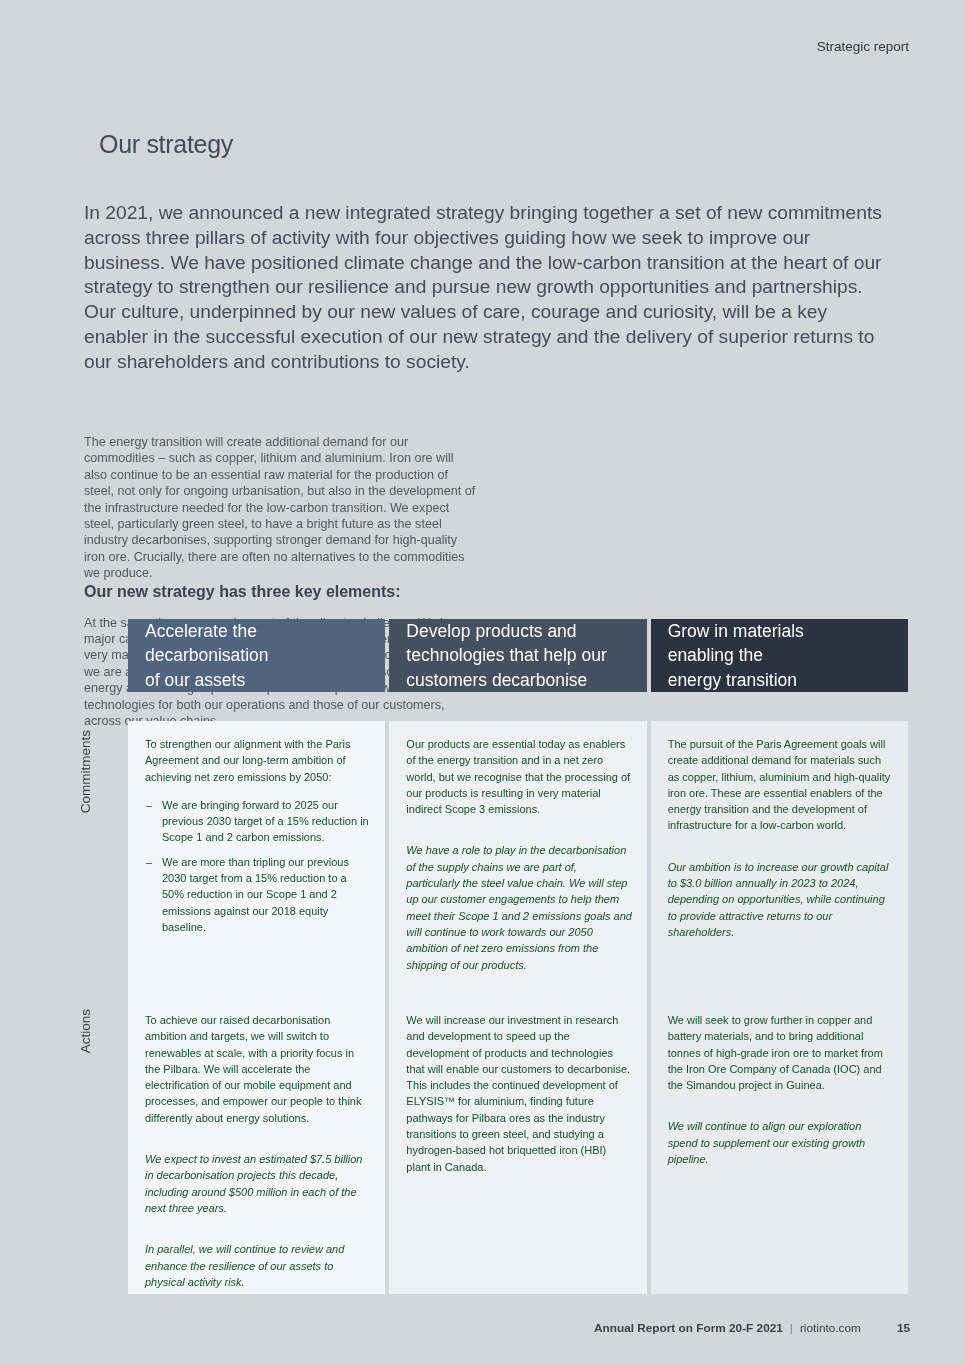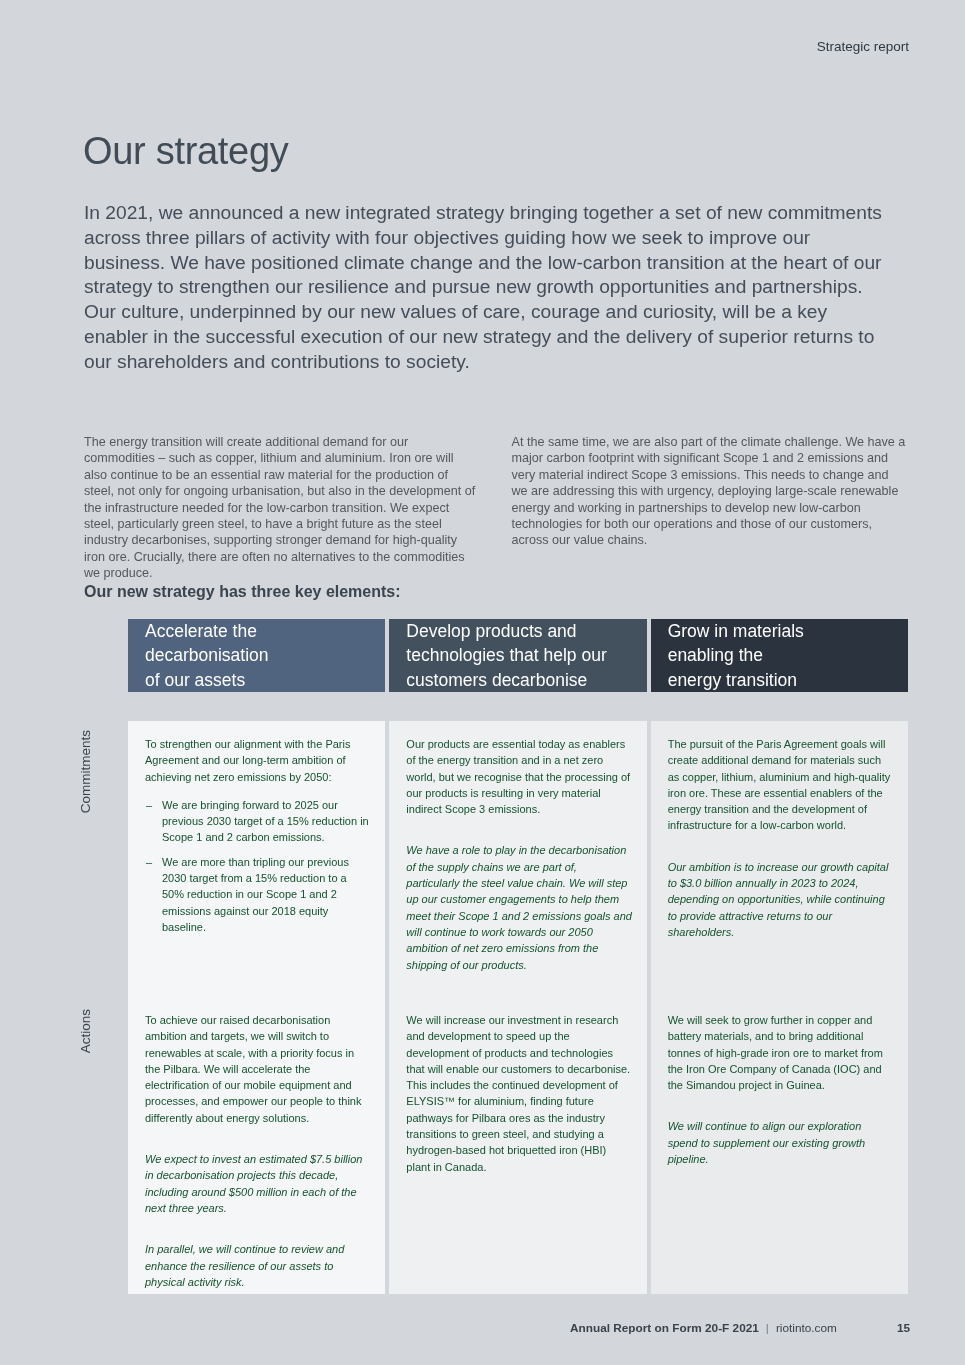--- a/index.html
+++ b/index.html
@@ -15,23 +15,23 @@
   .section-label {
     position: absolute;
     top: 39px;
     right: 56px;
     font-size: 13.5px;
     color: #2e3842;
   }
 
   .page-title {
     position: absolute;
-    left: 83px;
+    left: 99px;
     top: 130px;
-    font-size: 38px;
+    font-size: 25px;
     font-weight: 400;
     letter-spacing: -0.3px;
     color: #414c57;
   }
 
   .intro {
     position: absolute;
     left: 84px;
     top: 201px;
     width: 800px;
@@ -40,20 +40,21 @@
     color: #434e5a;
   }
 
   .lead-cols {
     position: absolute;
     left: 84px;
     top: 434px;
     width: 822px;
     display: flex;
     gap: 33px;
+    flex-direction: column;
   }
   .lead-col {
     width: 395px;
     font-size: 12.6px;
     line-height: 16.4px;
     color: #55585c;
   }
 
   .elements-heading {
     position: absolute;
@@ -117,21 +118,21 @@
     top: 1321px;
     right: 55px;
     display: flex;
     align-items: baseline;
     gap: 6px;
     font-size: 11.8px;
     color: #3a424b;
   }
   .page-footer .report-name { font-weight: 700; }
   .page-footer .sep { color: #7a8188; font-weight: 400; padding: 0 1px; }
-  .page-footer .page-num { font-weight: 700; margin-left: 54px; }
+  .page-footer .page-num { font-weight: 700; margin-left: 30px; }
   .page-footer .site-link { color: #3a424b; text-decoration: none; }
 </style>
 </head>
 <body>
 
 <div class="section-label">Strategic report</div>
 
 <h1 class="page-title">Our strategy</h1>
 
 <p class="intro">In 2021, we announced a new integrated strategy bringing together a set of new commitments across three pillars of activity with four objectives guiding how we seek to improve our business. We have positioned climate change and the low-carbon transition at the heart of our strategy to strengthen our resilience and pursue new growth opportunities and partnerships. Our culture, underpinned by our new values of care, courage and curiosity, will be a key enabler in the successful execution of our new strategy and the delivery of superior returns to our shareholders and contributions to society.</p>

